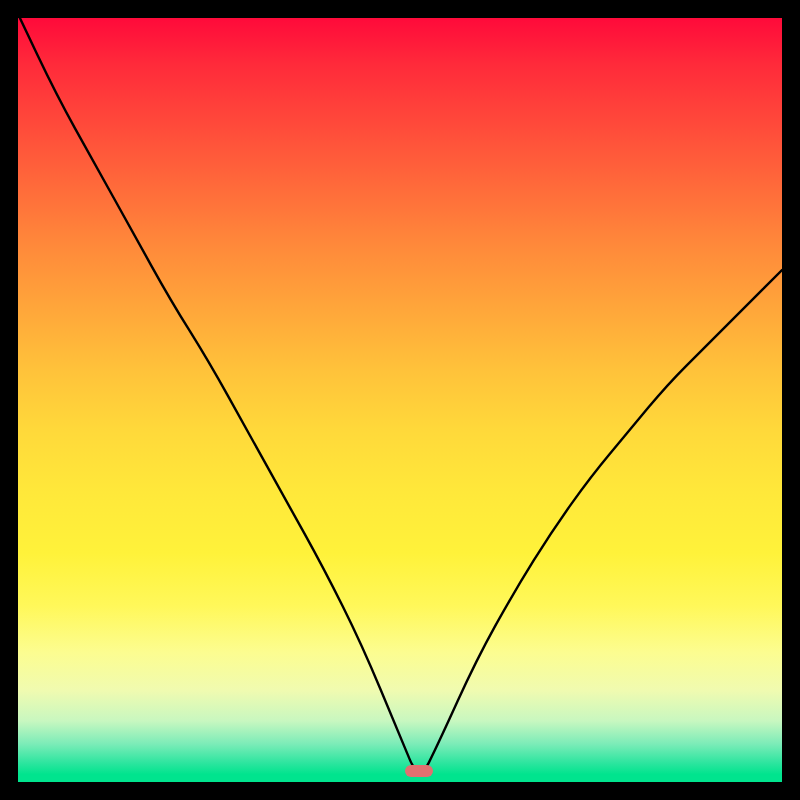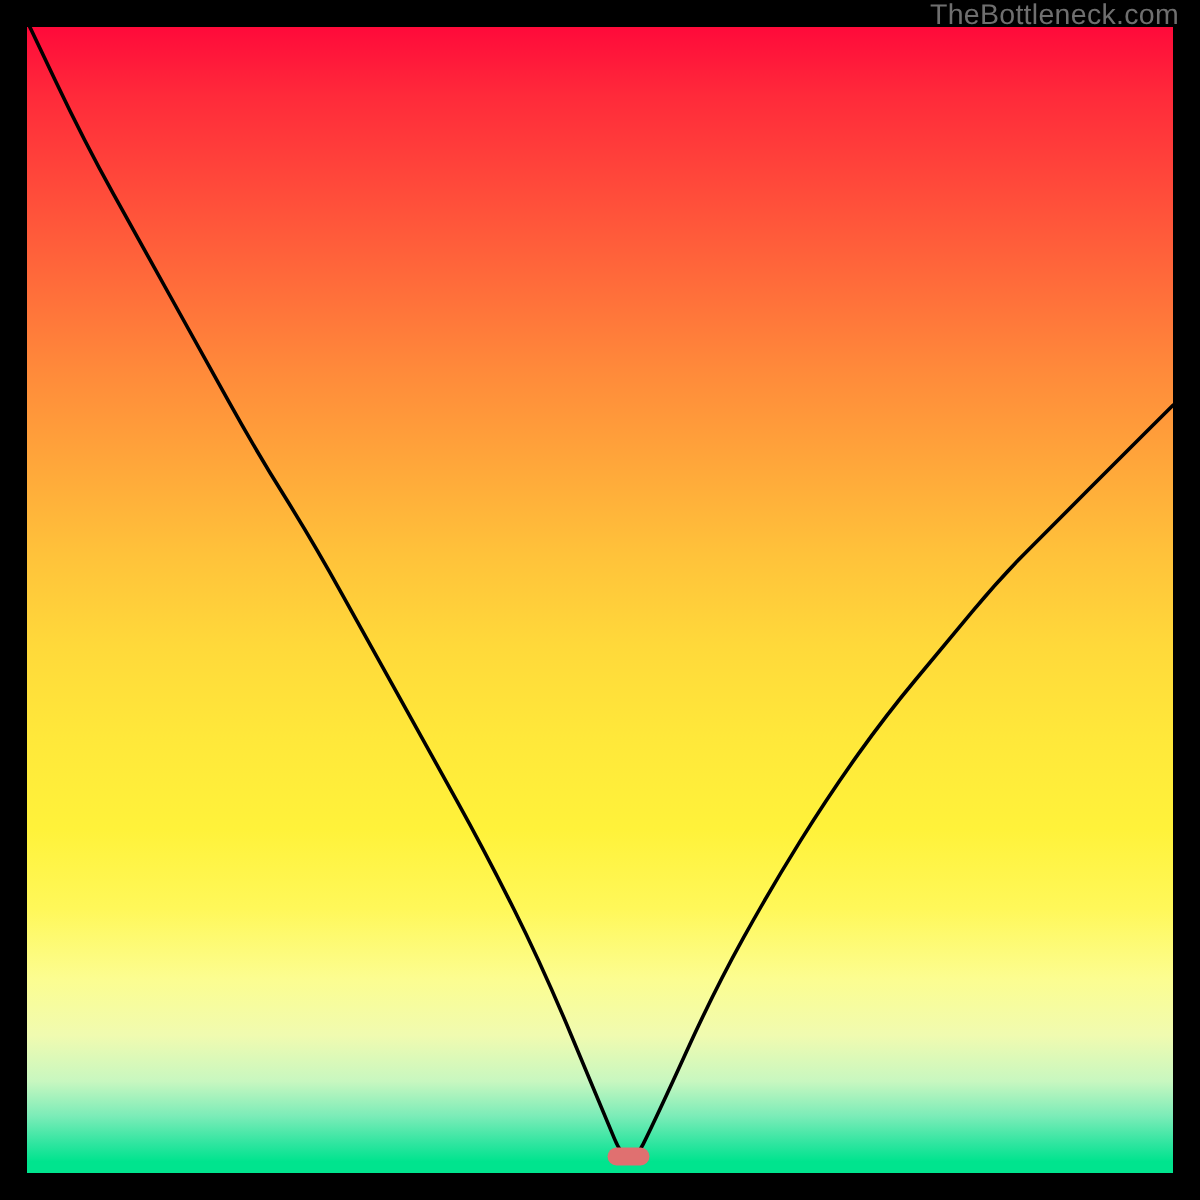--- a/index.html
+++ b/index.html
@@ -87,15 +87,14 @@
   <div class="plot-area">
     <div class="gradient-bg"></div>
 
     <svg class="curve-svg" viewBox="0 0 764 764" preserveAspectRatio="none">
       <path id="curve-path" class="curve-path" d="M 0.0 -4.0 Q 0.0 -4.0 19.1 36.2 Q 38.2 76.4 57.3 110.8 Q 76.4 145.2 95.5 179.5 Q 114.6 213.9 133.7 248.3 Q 152.8 282.7 171.9 313.2 Q 191.0 343.8 210.1 378.2 Q 229.2 412.6 248.3 446.9 Q 267.4 481.3 286.5 515.7 Q 305.6 550.1 324.7 588.3 Q 343.8 626.5 362.9 672.3 Q 382.0 718.2 391.6 741.1 Q 401.1 764.0 410.7 744.9 Q 420.2 725.8 439.3 683.8 Q 458.4 641.8 477.5 607.4 Q 496.6 573.0 515.7 542.4 Q 534.8 511.9 553.9 485.1 Q 573.0 458.4 592.1 435.5 Q 611.2 412.6 630.3 389.6 Q 649.4 366.7 668.5 347.6 Q 687.6 328.5 706.7 309.4 Q 725.8 290.3 744.9 271.2 T 764.0 252.1" style="stroke: rgb(0, 0, 0);"></path>
     </svg>
 
     <div id="bottom-dot" class="bottom-dot" style="left: 401.1px; top: 753.304px; background: rgb(224, 112, 112);"></div>
   </div>
 
-  <div class="attribution">TheBottleneck.com</div>
 
 </div>
 
 </body></html>

